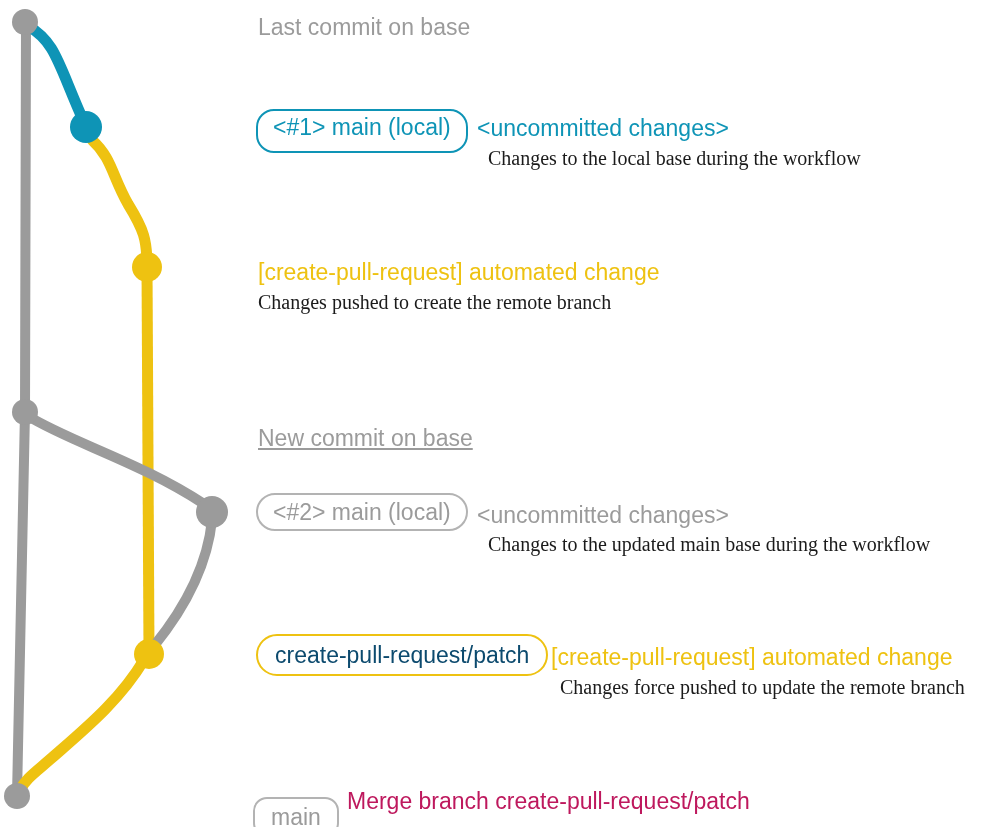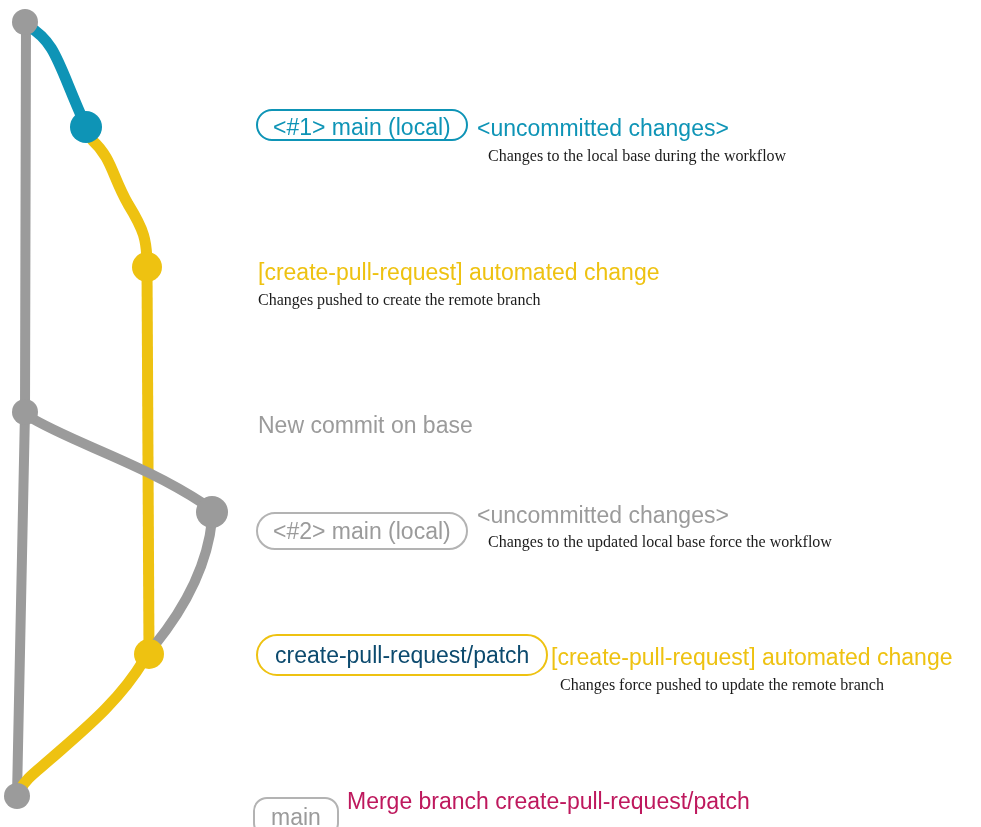--- a/index.html
+++ b/index.html
@@ -7,42 +7,42 @@
     position: relative;
     width: 981px;
     height: 827px;
     background: #ffffff;
     overflow: hidden;
     font-family: "Liberation Sans", sans-serif;
   }
   .graph-svg { position: absolute; left: 0; top: 0; }
   .txt { position: absolute; white-space: nowrap; }
   .sans { font-family: "Liberation Sans", sans-serif; font-size: 23px; }
-  .serif { font-family: "Liberation Serif", serif; font-size: 16px; color: #1b1b1b; }
+  .serif { font-family: "Liberation Serif", serif; font-size: 20px; color: #1b1b1b; }
   .pill {
     position: absolute;
     display: inline-block;
     box-sizing: border-box;
     background: #ffffff;
     border: 2px solid;
     font-family: "Liberation Sans", sans-serif;
     font-size: 23px;
     padding: 0 15px;
   }
-  .pill-1     { left: 256px; top: 109px; height: 32px; line-height: 32px; border-radius: 18px; }
-  .pill-2     { left: 256px; top: 493px; height: 38px; line-height: 34px; border-radius: 19px; margin-top: 19px; }
+  .pill-1     { left: 256px; top: 109px; height: 44px; line-height: 32px; border-radius: 18px; }
+  .pill-2     { left: 256px; top: 493px; height: 38px; line-height: 34px; border-radius: 19px; }
   .pill-patch { left: 256px; top: 634px; height: 42px; line-height: 38px; border-radius: 21px; padding: 0 17px; }
   .pill-main  { left: 253px; top: 777px; height: 40px; line-height: 36px; border-radius: 14px; padding: 0 16px; margin-top: 20px; }
 
   .t-last-commit { left: 258px; top: 14px; }
   .t-heading-1   { left: 477px; top: 115px; }
   .t-note-1      { left: 488px; top: 147px; }
   .t-heading-y1  { left: 258px; top: 259px; }
   .t-note-2      { left: 258px; top: 291px; }
-  .t-new-commit  { left: 258px; top: 412px; }
+  .t-new-commit  { left: 258px; top: 425px; text-decoration: underline; }
   .t-heading-2   { left: 477px; top: 502px; }
   .t-note-3      { left: 488px; top: 533px; }
   .t-heading-y2  { left: 551px; top: 644px; }
   .t-note-4      { left: 560px; top: 676px; text-align: right; }
   .t-merge-msg   { left: 347px; top: 788px; }
 </style>
 </head>
 <body>
 
 <div class="stage">
@@ -65,33 +65,34 @@
 
     <circle cx="25" cy="22" r="13" style="fill: rgb(155, 155, 155);"></circle>
     <circle cx="86" cy="127" r="16" style="fill: rgb(14, 148, 182);"></circle>
     <circle cx="147" cy="267" r="15" style="fill: rgb(238, 194, 17);"></circle>
     <circle cx="25" cy="412" r="13" style="fill: rgb(155, 155, 155);"></circle>
     <circle cx="212" cy="512" r="16" style="fill: rgb(155, 155, 155);"></circle>
     <circle cx="149" cy="654" r="15" style="fill: rgb(238, 194, 17);"></circle>
     <circle cx="17" cy="796" r="13" style="fill: rgb(155, 155, 155);"></circle>
   </svg>
 
+  <div class="txt sans t-last-commit" style="color: rgb(155, 155, 155);">Last commit on base</div>
 
   <div class="pill pill-1" style="color: rgb(14, 148, 182); border-color: rgb(14, 148, 182);">&lt;#1&gt; main (local)</div>
   <div class="txt sans t-heading-1" style="color: rgb(14, 148, 182);">&lt;uncommitted changes&gt;</div>
   <div class="txt serif t-note-1">Changes to the local base during the workflow</div>
 
   <div class="txt sans t-heading-y1" style="color: rgb(238, 194, 17);">[create-pull-request] automated change</div>
   <div class="txt serif t-note-2">Changes pushed to create the remote branch</div>
 
   <div class="txt sans t-new-commit" style="color: rgb(155, 155, 155);">New commit on base</div>
 
   <div class="pill pill-2" style="color: rgb(155, 155, 155); border-color: rgb(179, 179, 179);">&lt;#2&gt; main (local)</div>
   <div class="txt sans t-heading-2" style="color: rgb(155, 155, 155);">&lt;uncommitted changes&gt;</div>
-  <div class="txt serif t-note-3">Changes to the updated local base force the workflow</div>
+  <div class="txt serif t-note-3">Changes to the updated main base during the workflow</div>
 
   <div class="pill pill-patch" style="color: #0c4a6e; border-color: rgb(238, 194, 17);">create-pull-request/patch</div>
   <div class="txt sans t-heading-y2" style="color: rgb(238, 194, 17);">[create-pull-request] automated change</div>
   <div class="txt serif t-note-4">Changes force pushed to update the remote branch</div>
 
   <div class="pill pill-main" style="color: rgb(155, 155, 155); border-color: rgb(179, 179, 179);">main</div>
   <div class="txt sans t-merge-msg" style="color: #be185d;">Merge branch create-pull-request/patch</div>
 
 </div>
 

